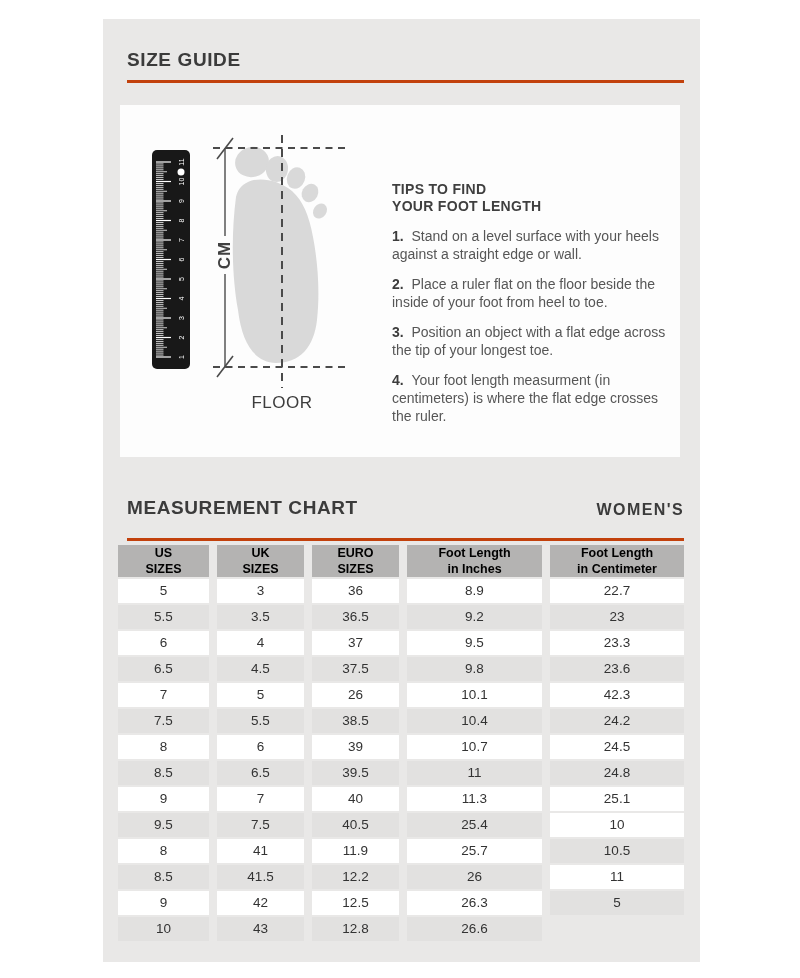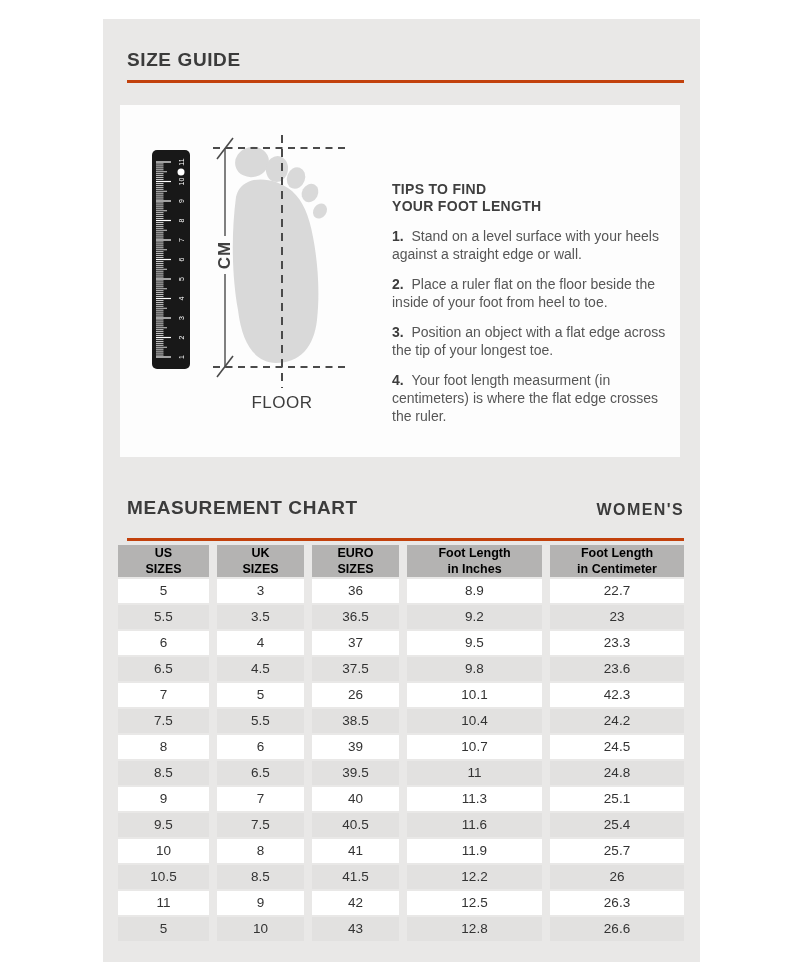--- a/index.html
+++ b/index.html
@@ -308,21 +308,20 @@
       <div class="td alt">11</div>
       <div class="td alt">24.8</div>
       <div class="td">9</div>
       <div class="td">7</div>
       <div class="td">40</div>
       <div class="td">11.3</div>
       <div class="td">25.1</div>
       <div class="td alt">9.5</div>
       <div class="td alt">7.5</div>
       <div class="td alt">40.5</div>
-      <div class="td alt">11.6</div>
       <div class="td alt">25.4</div>
       <div class="td">10</div>
       <div class="td">8</div>
       <div class="td">41</div>
       <div class="td">11.9</div>
       <div class="td">25.7</div>
       <div class="td alt">10.5</div>
       <div class="td alt">8.5</div>
       <div class="td alt">41.5</div>
       <div class="td alt">12.2</div>

